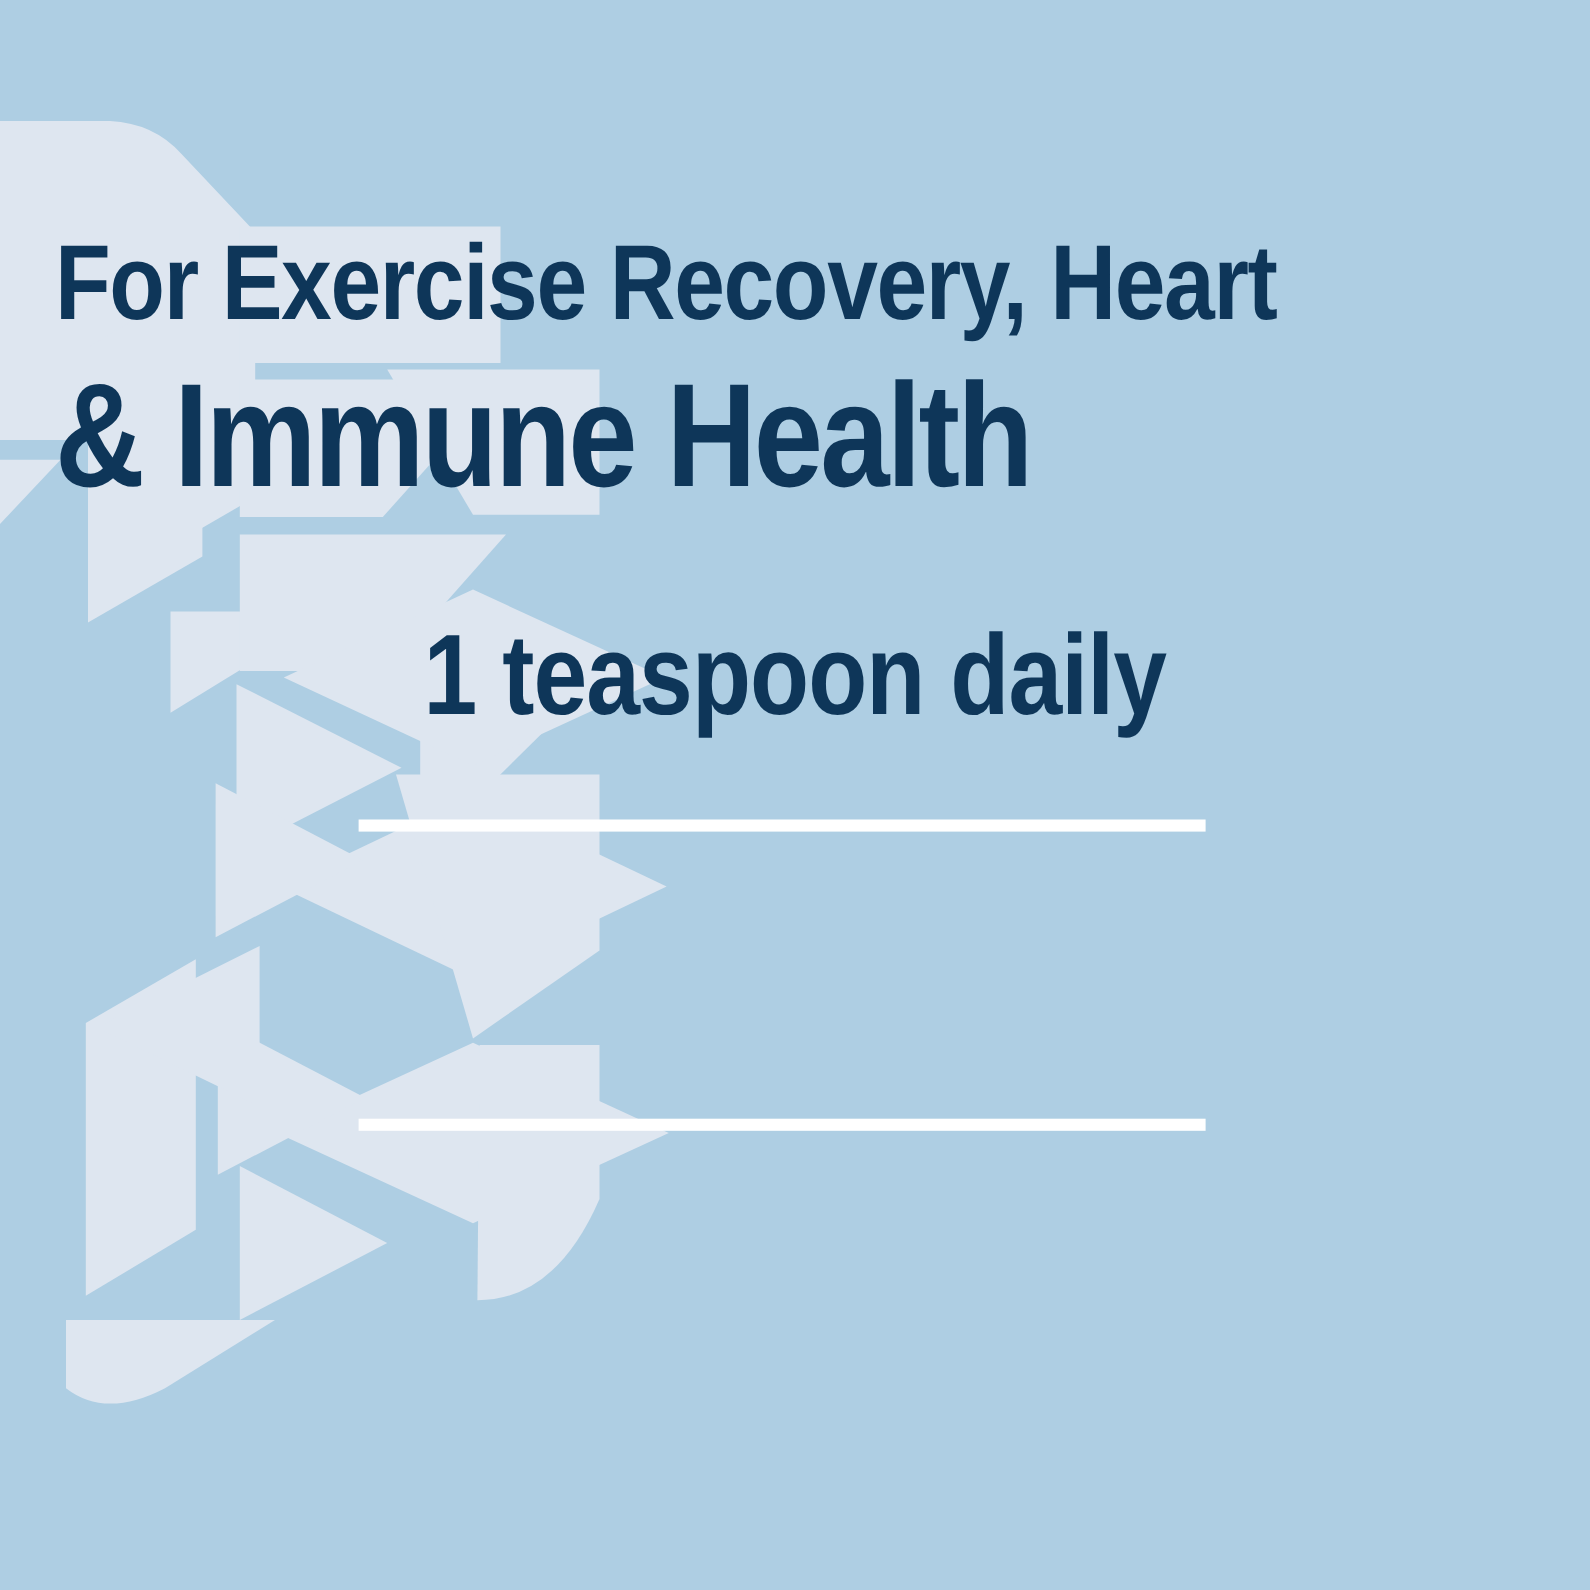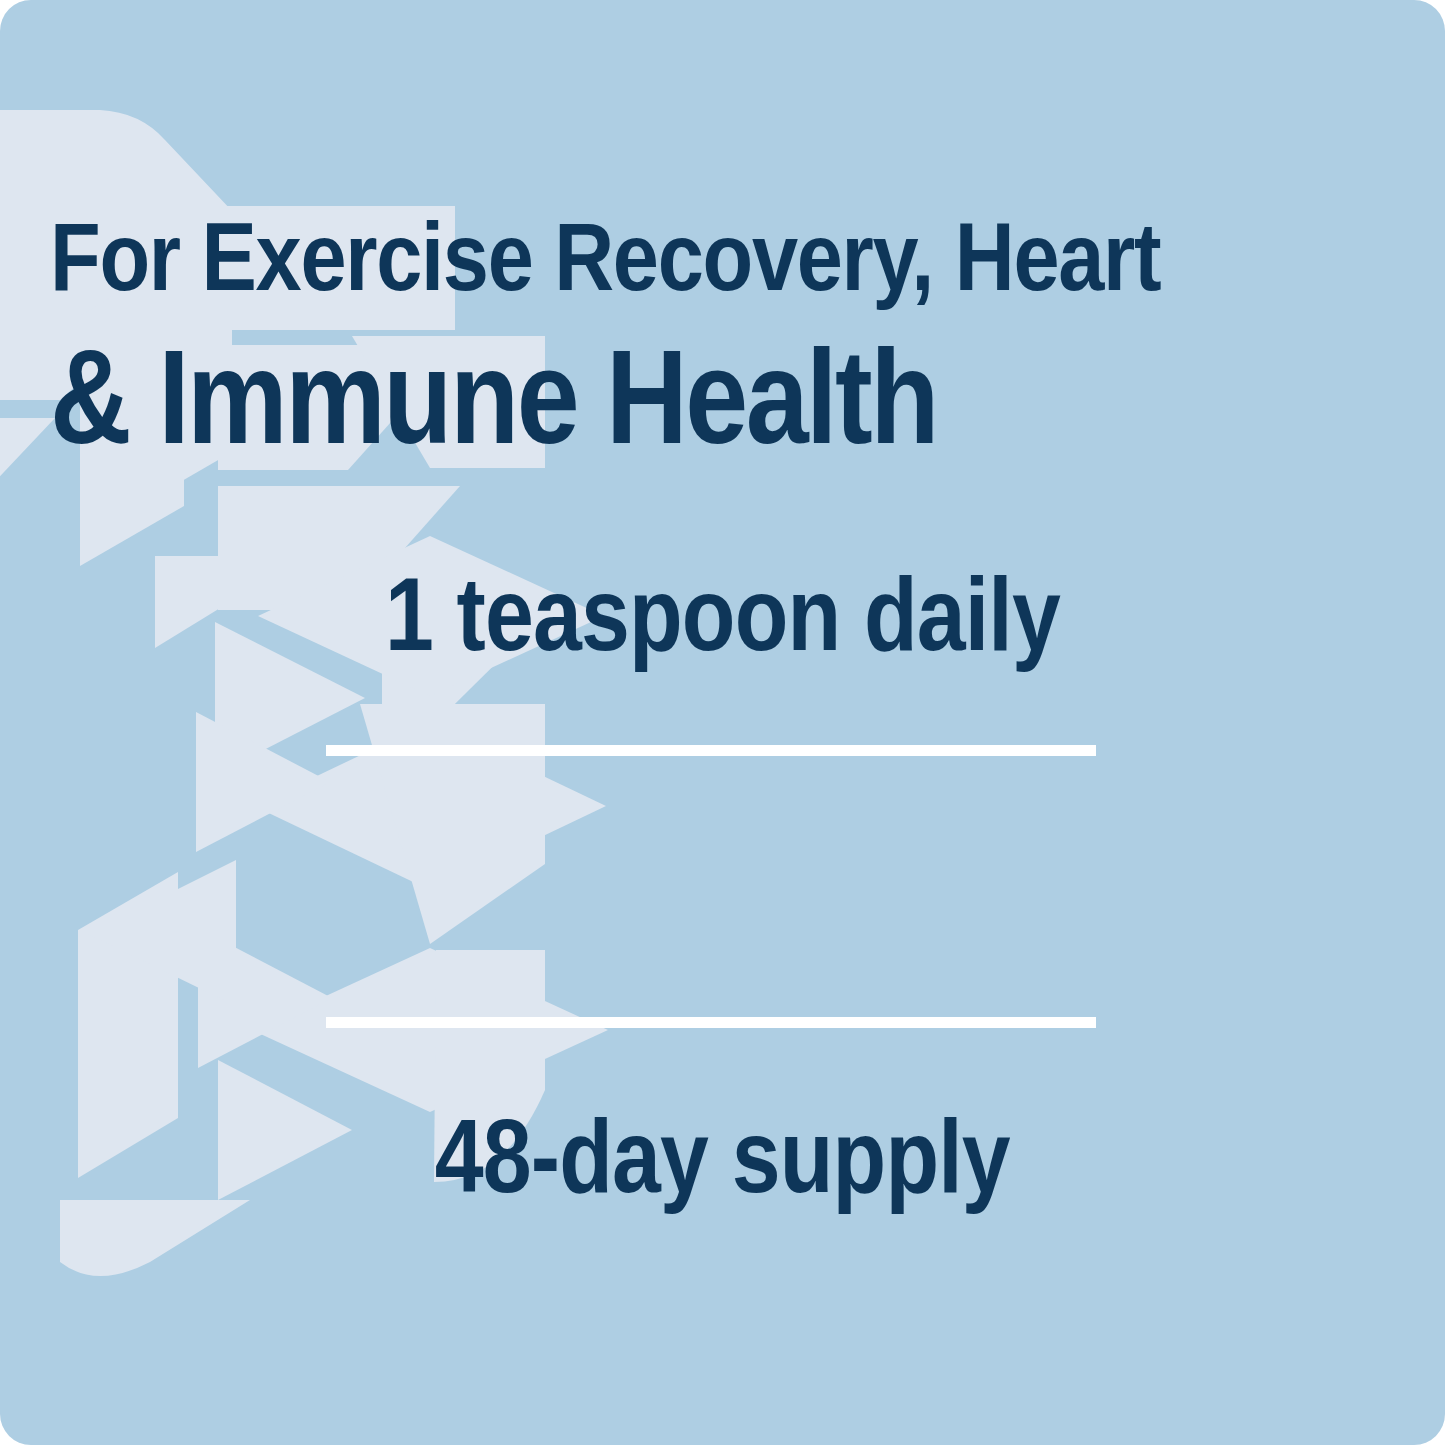--- a/index.html
+++ b/index.html
@@ -7,21 +7,20 @@
     padding: 0;
     background: #ffffff;
   }
   #canvas {
     position: relative;
     width: 1445px;
     height: 1445px;
     overflow: hidden;
     background: #aecee3;
     font-family: "Liberation Sans", "DejaVu Sans", sans-serif;
-    border-radius: 31px;
   }
 
   
   #bg-pattern {
     position: absolute;
     left: 0;
     top: 0;
     width: 1445px;
     height: 1445px;
     pointer-events: none;
@@ -251,17 +250,14 @@
 
     <div class="spec-line spec-1">
       <span class="spec-scale">1 teaspoon daily</span>
     </div>
 
     <div class="divider divider-1"></div>
 
 
     <div class="divider divider-2"></div>
 
-    <div class="spec-line spec-3">
-      <span class="spec-scale">48-day supply</span>
-    </div>
   </div>
 </div>
 
 </body></html>

